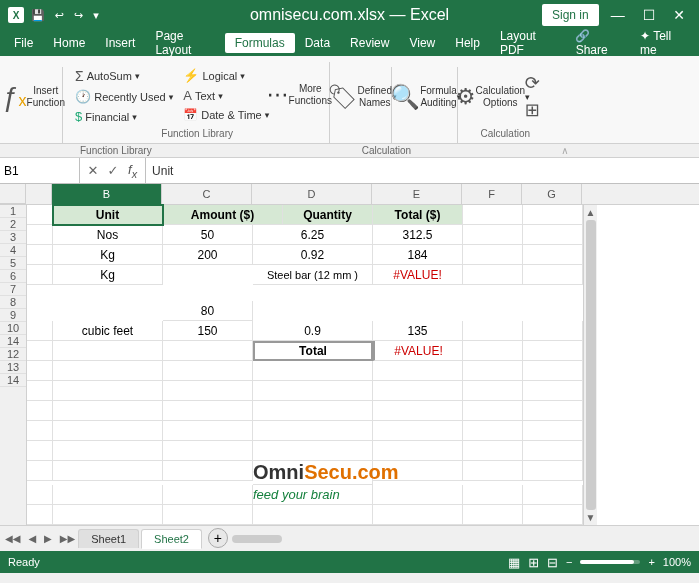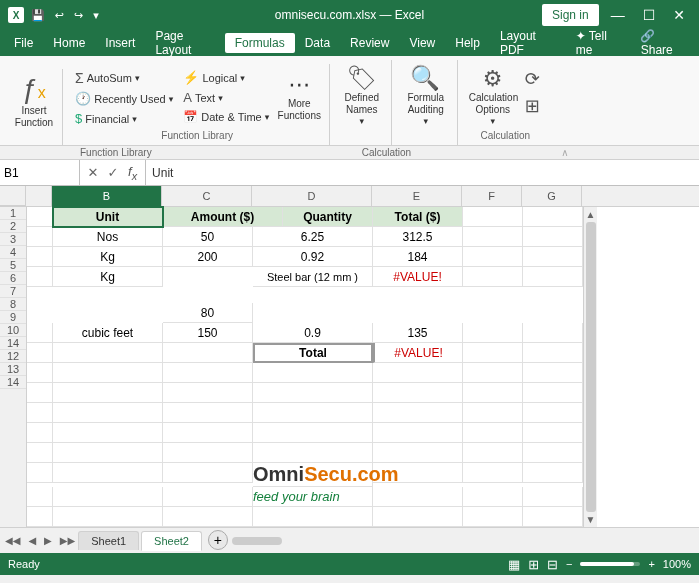--- a/index.html
+++ b/index.html
@@ -9,21 +9,21 @@
     .title-bar {
       background: #217346;
       color: white;
       height: 30px;
       display: flex;
       align-items: center;
       padding: 0 8px;
       justify-content: space-between;
     }
     .title-bar-left { display: flex; align-items: center; gap: 4px; }
-    .title-bar-center { position: absolute; left: 50%; transform: translateX(-50%); font-size: 12px; color: white; text-align: right; }
+    .title-bar-center { position: absolute; left: 50%; transform: translateX(-50%); font-size: 16px; color: white; text-align: right; }
     .title-bar-right { display: flex; align-items: center; gap: 6px; }
     .title-icon { width: 16px; height: 16px; background: #fff; border-radius: 2px; display: flex; align-items: center; justify-content: center; }
     .title-icon-x { color: #217346; font-weight: bold; font-size: 10px; }
     .qat-btn { color: white; font-size: 11px; cursor: pointer; padding: 2px 3px; }
     .win-btn { color: white; font-size: 14px; cursor: pointer; padding: 2px 6px; }
 
     
     .menu-bar {
       background: #217346;
       height: 26px;
@@ -62,21 +62,22 @@
     .ribbon-group-label {
       font-size: 10px;
       color: #666;
       margin-top: auto;
       padding-top: 2px;
     }
     .ribbon-items-col { display: flex; flex-direction: column; gap: 1px; }
 
     .ribbon-btn-large {
       display: flex;
-      flex-direction: column;
+      flex-direction: row;
+      align-items: center;
       justify-content: center;
       width: 44px;
       min-height: 58px;
       font-size: 10px;
       text-align: center;
       cursor: pointer;
       border-radius: 2px;
       padding: 2px;
       color: #333;
     }
@@ -291,22 +292,22 @@
   <span class="menu-item">File</span>
   <span class="menu-item">Home</span>
   <span class="menu-item">Insert</span>
   <span class="menu-item">Page Layout</span>
   <span class="menu-item active">Formulas</span>
   <span class="menu-item">Data</span>
   <span class="menu-item">Review</span>
   <span class="menu-item">View</span>
   <span class="menu-item">Help</span>
   <span class="menu-item">Layout PDF</span>
+  <span class="menu-item">🔗 Share</span>
   <span class="menu-item">✦ Tell me</span>
-  <span class="menu-item">🔗 Share</span>
 </div>
 
 <div class="ribbon">
 
   <div class="ribbon-group" style="min-width:54px;">
     <div class="ribbon-btn-large" style="padding-top:4px;">
       <span style="font-size:28px; color:#555;">ƒ<span style="font-size:16px;color:#e8a000;">x</span></span>
       <span style="font-size:10px; line-height:1.2; text-align:center;">Insert<br>Function</span>
     </div>
     <span class="ribbon-group-label"></span>

